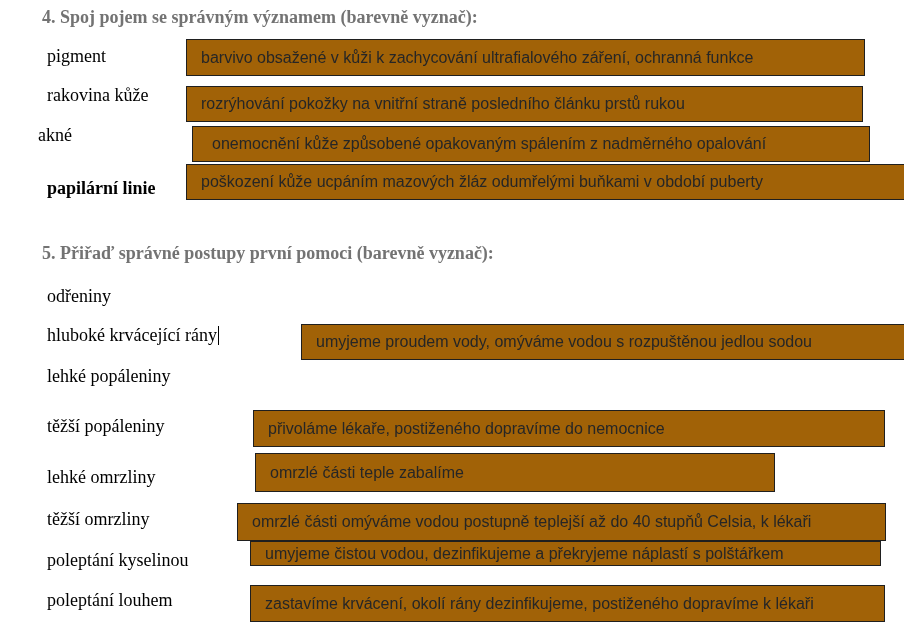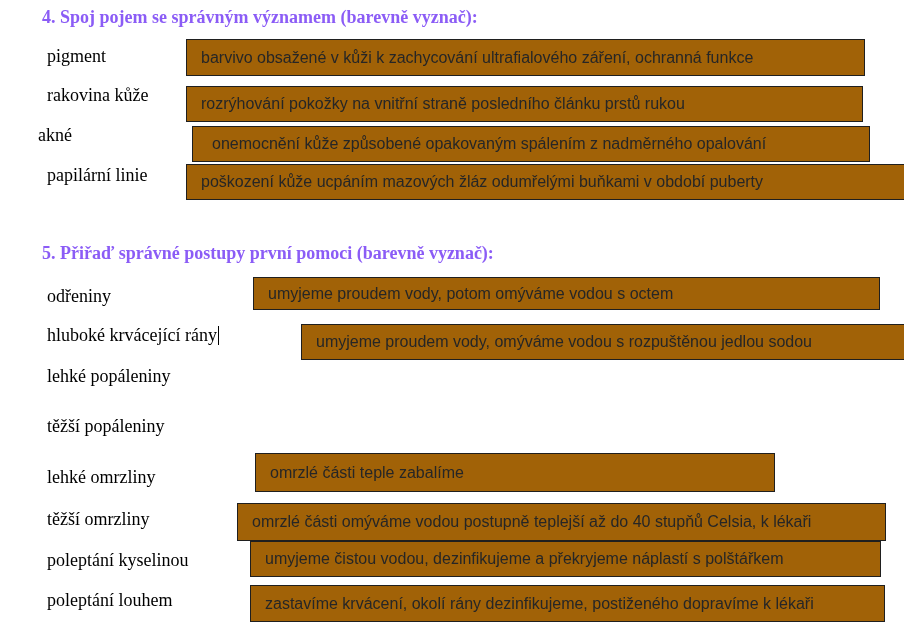--- a/index.html
+++ b/index.html
@@ -8,21 +8,21 @@
     width: 904px;
     height: 631px;
     background: #ffffff;
     font-family: "Liberation Serif", serif;
     overflow: hidden;
   }
   .sec-title {
     position: absolute;
     font-weight: bold;
     font-size: 18px;
-    color: #8b5cf6;
+    color: #737373;
     white-space: nowrap;
   }
   .term {
     position: absolute;
     font-size: 18px;
     color: #000000;
     white-space: nowrap;
   }
   .defbox {
     position: absolute;
@@ -50,21 +50,21 @@
 </head>
 <body>
 
 <div class="page">
 
   <div class="sec-title" style="left:42px; top:7px;">4. Spoj pojem se správným významem (barevně vyznač):</div>
 
   <div class="term" style="left:47px; top:46px;">pigment</div>
   <div class="term" style="left:47px; top:85px;">rakovina kůže</div>
   <div class="term" style="left:38px; top:125px;">akné</div>
-  <div class="term" style="left:47px; top:165px;">papilární linie</div>
+  <div class="term" style="left:47px; top:178px;font-weight:bold;">papilární linie</div>
 
   <div class="defbox" style="left:186px; top:39px; width:679px; height:37px;">
     <span>barvivo obsažené v kůži k zachycování ultrafialového záření, ochranná funkce</span>
   </div>
   <div class="defbox" style="left:186px; top:86px; width:677px; height:36px;align-items:center;">
     <span>rozrýhování pokožky na vnitřní straně posledního článku prstů rukou</span>
   </div>
   <div class="defbox" style="left:192px; top:126px; width:678px; height:36px; padding-left:19px;">
     <span>onemocnění kůže způsobené opakovaným spálením z nadměrného opalování</span>
   </div>
@@ -76,32 +76,32 @@
 
   <div class="term" style="left:47px; top:286px;">odřeniny</div>
   <div class="term" style="left:47px; top:325px;"><span>hluboké krvácející rány</span><span class="caret"></span></div>
   <div class="term" style="left:47px; top:366px;">lehké popáleniny</div>
   <div class="term" style="left:47px; top:416px;">těžší popáleniny</div>
   <div class="term" style="left:47px; top:467px;">lehké omrzliny</div>
   <div class="term" style="left:47px; top:509px;">těžší omrzliny</div>
   <div class="term" style="left:47px; top:550px;">poleptání kyselinou</div>
   <div class="term" style="left:47px; top:590px;">poleptání louhem</div>
 
-  <div class="defbox" style="left:253px; top:277px; width:627px; height:33px;">
-    <span>umyjeme proudem vody, potom omýváme vodou s octem</span>
-  </div>
   <div class="defbox" style="left:253px; top:324px; width:632px; height:36px;margin-left:48px;">
     <span>umyjeme proudem vody, omýváme vodou s rozpuštěnou jedlou sodou</span>
+  </div>
+  <div class="defbox" style="left:253px; top:410px; width:632px; height:37px;">
+    <span>přivoláme lékaře, postiženého dopravíme do nemocnice</span>
   </div>
   <div class="defbox" style="left:255px; top:453px; width:520px; height:39px;">
     <span>omrzlé části teple zabalíme</span>
   </div>
   <div class="defbox" style="left:237px; top:503px; width:649px; height:38px;">
     <span>omrzlé části omýváme vodou postupně teplejší až do 40 stupňů Celsia, k lékaři</span>
   </div>
-  <div class="defbox" style="left:250px; top:541px; width:631px; height:36px;">
+  <div class="defbox" style="left:250px; top:541px; width:631px; height:25px;">
     <span>umyjeme čistou vodou, dezinfikujeme a překryjeme náplastí s polštářkem</span>
   </div>
   <div class="defbox" style="left:250px; top:585px; width:635px; height:37px;">
     <span>zastavíme krvácení, okolí rány dezinfikujeme, postiženého dopravíme k lékaři</span>
   </div>
 
 </div>
 
 </body></html>

